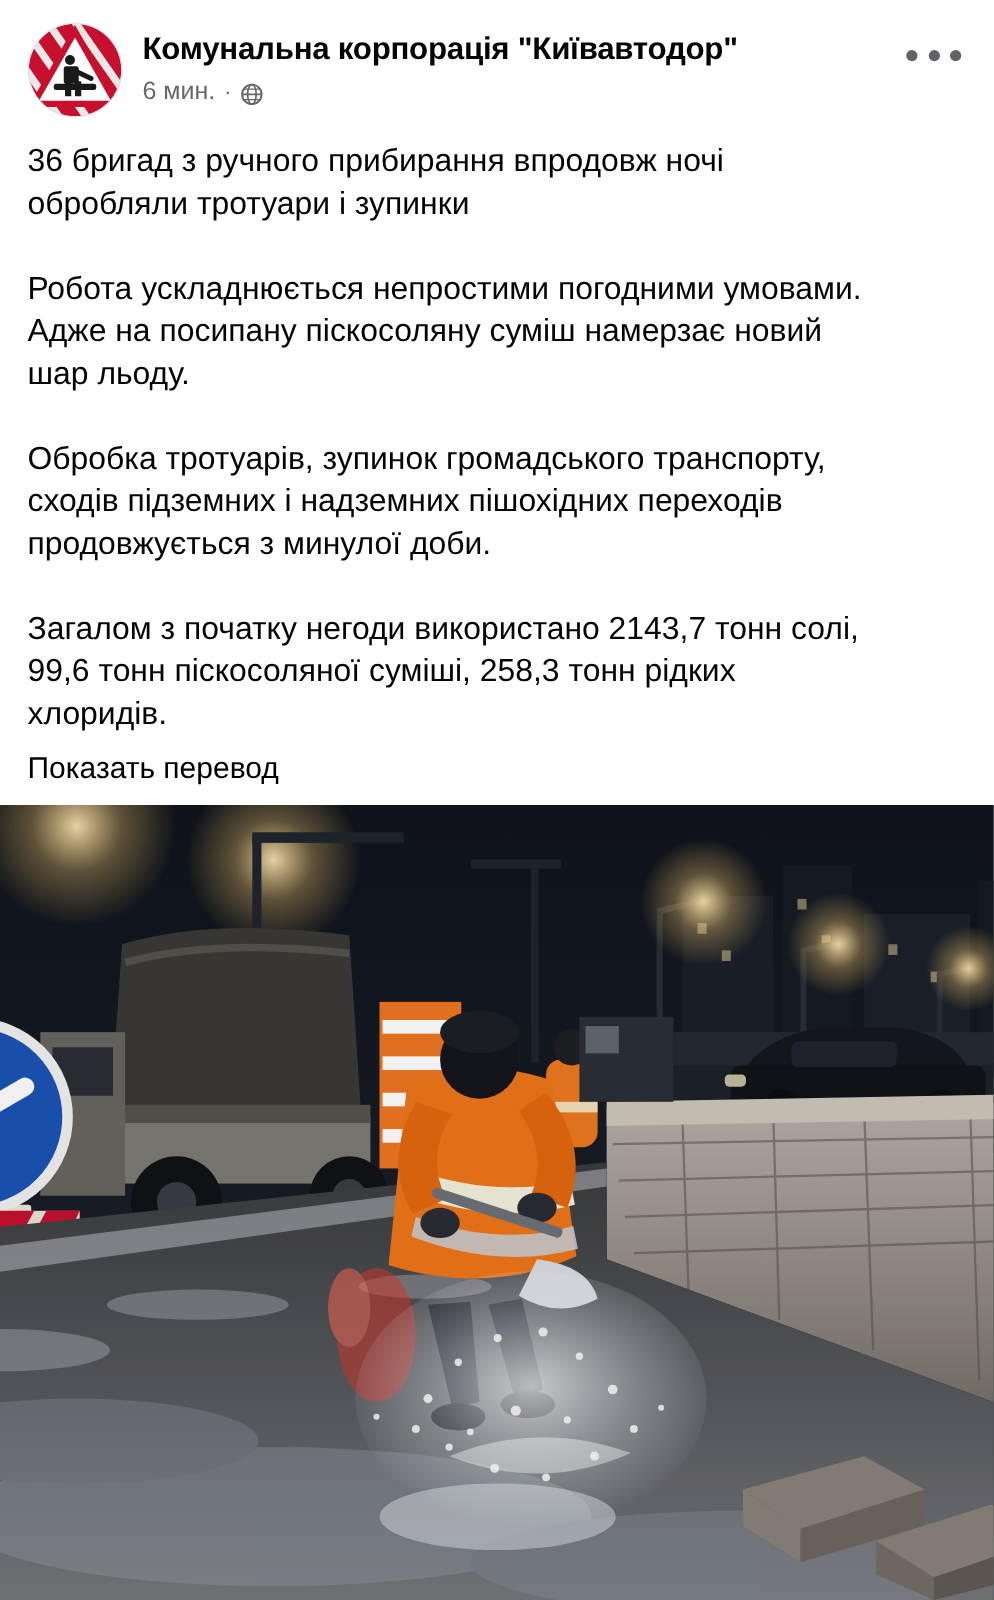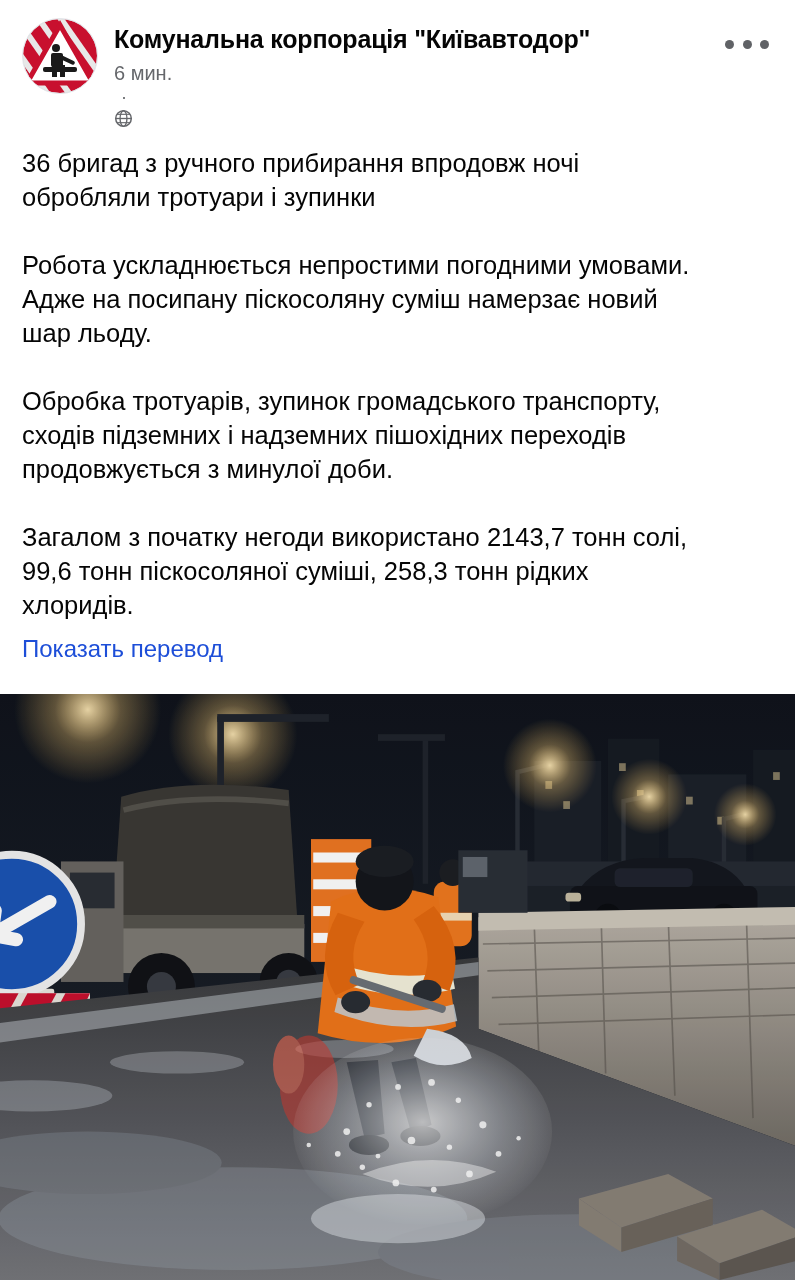--- a/index.html
+++ b/index.html
@@ -48,26 +48,25 @@
   }
   .page-name {
     font-size: 25px;
     font-weight: bold;
     line-height: 30px;
     color: #050505;
     letter-spacing: -0.2px;
   }
   .meta-row {
     display: flex;
-    align-items: flex-start;
+    align-items: flex-end;
     margin-top: 7px;
     color: #65676b;
     font-size: 20px;
     line-height: 24px;
-    flex-direction: column;
   }
   .meta-sep {
     margin: 0 7px;
     font-size: 18px;
   }
   .globe-icon {
     display: inline-flex;
     width: 19px;
     height: 19px;
     align-items: center;
@@ -86,36 +85,36 @@
   }
   .more-btn span {
     width: 9px;
     height: 9px;
     border-radius: 50%;
     background: #606266;
     display: block;
   }
   
   .post-body {
-    padding: 14px 22px 16px 22px;
+    padding: 14px 22px 0 22px;
     font-size: 25.5px;
     line-height: 34px;
     color: #050505;
   }
   .para {
     margin: 0 0 34px 0;
     white-space: pre-wrap;
   }
   .para:last-of-type { margin-bottom: 12px; }
   .see-translation {
     margin-top: 6px;
     margin-bottom: 14px;
     font-size: 24px;
     line-height: 30px;
-    color: #1d4ed8;
+    color: #000000;
     cursor: pointer;
   }
   
   .post-photo {
     flex: 1 1 auto;
     width: 795px;
     position: relative;
     overflow: hidden;
     background: #0b0d11;
     min-height: 0;

